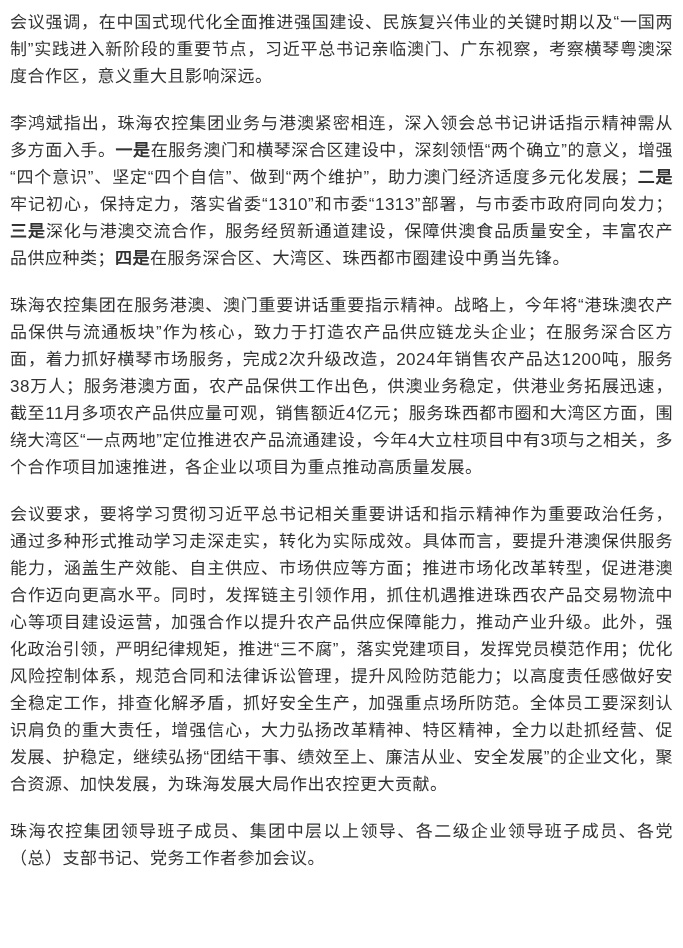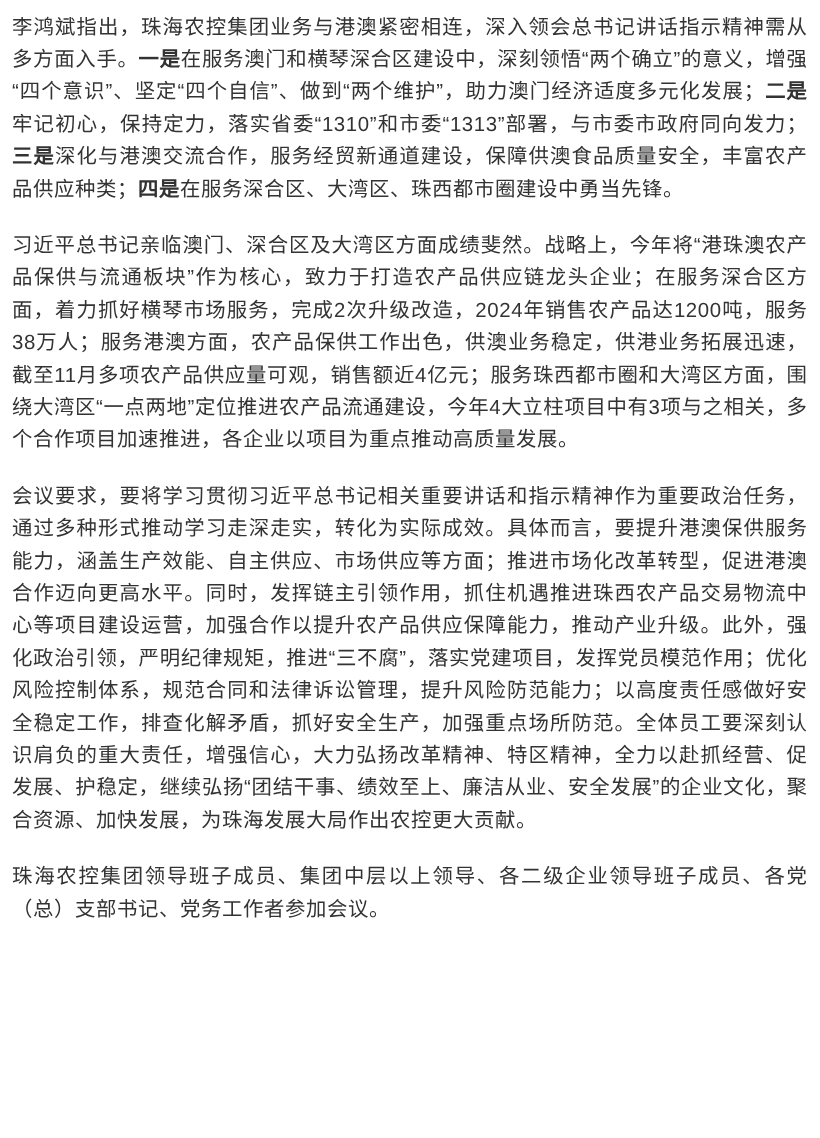--- a/index.html
+++ b/index.html
@@ -31,18 +31,19 @@
   .run-bold {
     font-weight: 700;
   }
 </style>
 </head>
 <body>
 
 <div class="page">
   <main class="article" id="article-body" style="color: rgb(51, 51, 51);">
 
+      <p><span>会议强调，在中国式现代化全面推进强国建设、民族复兴伟业的关键时期以及“一国两制”实践进入新阶段的重要节点，习近平总书记亲临澳门、广东视察，考察横琴粤澳深度合作区，意义重大且影响深远。</span></p>
       <p><span>李鸿斌指出，珠海农控集团业务与港澳紧密相连，深入领会总书记讲话指示精神需从多方面入手。</span><span class="run-bold">一是</span><span>在服务澳门和横琴深合区建设中，深刻领悟“两个确立”的意义，增强“四个意识”、坚定“四个自信”、做到“两个维护”，助力澳门经济适度多元化发展；</span><span class="run-bold">二是</span><span>牢记初心，保持定力，落实省委“1310”和市委“1313”部署，与市委市政府同向发力；</span><span class="run-bold">三是</span><span>深化与港澳交流合作，服务经贸新通道建设，保障供澳食品质量安全，丰富农产品供应种类；</span><span class="run-bold">四是</span><span>在服务深合区、大湾区、珠西都市圈建设中勇当先锋。</span></p>
-      <p><span>习近平总书记亲临澳门、深合区及大湾区方面成绩斐然。战略上，今年将“港珠澳农产品保供与流通板块”作为核心，致力于打造农产品供应链龙头企业；在服务深合区方面，着力抓好横琴市场服务，完成2次升级改造，2024年销售农产品达1200吨，服务38万人；服务港澳方面，农产品保供工作出色，供澳业务稳定，供港业务拓展迅速，截至11月多项农产品供应量可观，销售额近4亿元；服务珠西都市圈和大湾区方面，围绕大湾区“一点两地”定位推进农产品流通建设，今年4大立柱项目中有3项与之相关，多个合作项目加速推进，各企业以项目为重点推动高质量发展。</span></p>
+      <p><span>珠海农控集团在服务港澳、澳门重要讲话重要指示精神。战略上，今年将“港珠澳农产品保供与流通板块”作为核心，致力于打造农产品供应链龙头企业；在服务深合区方面，着力抓好横琴市场服务，完成2次升级改造，2024年销售农产品达1200吨，服务38万人；服务港澳方面，农产品保供工作出色，供澳业务稳定，供港业务拓展迅速，截至11月多项农产品供应量可观，销售额近4亿元；服务珠西都市圈和大湾区方面，围绕大湾区“一点两地”定位推进农产品流通建设，今年4大立柱项目中有3项与之相关，多个合作项目加速推进，各企业以项目为重点推动高质量发展。</span></p>
       <p><span>会议要求，要将学习贯彻习近平总书记相关重要讲话和指示精神作为重要政治任务，通过多种形式推动学习走深走实，转化为实际成效。具体而言，要提升港澳保供服务能力，涵盖生产效能、自主供应、市场供应等方面；推进市场化改革转型，促进港澳合作迈向更高水平。同时，发挥链主引领作用，抓住机遇推进珠西农产品交易物流中心等项目建设运营，加强合作以提升农产品供应保障能力，推动产业升级。此外，强化政治引领，严明纪律规矩，推进“三不腐”，落实党建项目，发挥党员模范作用；优化风险控制体系，规范合同和法律诉讼管理，提升风险防范能力；以高度责任感做好安全稳定工作，排查化解矛盾，抓好安全生产，加强重点场所防范。全体员工要深刻认识肩负的重大责任，增强信心，大力弘扬改革精神、特区精神，全力以赴抓经营、促发展、护稳定，继续弘扬“团结干事、绩效至上、廉洁从业、安全发展”的企业文化，聚合资源、加快发展，为珠海发展大局作出农控更大贡献。</span></p>
       <p><span>珠海农控集团领导班子成员、集团中层以上领导、各二级企业领导班子成员、各党（总）支部书记、党务工作者参加会议。</span></p>
     </main>
 </div>
 
 </body></html>

